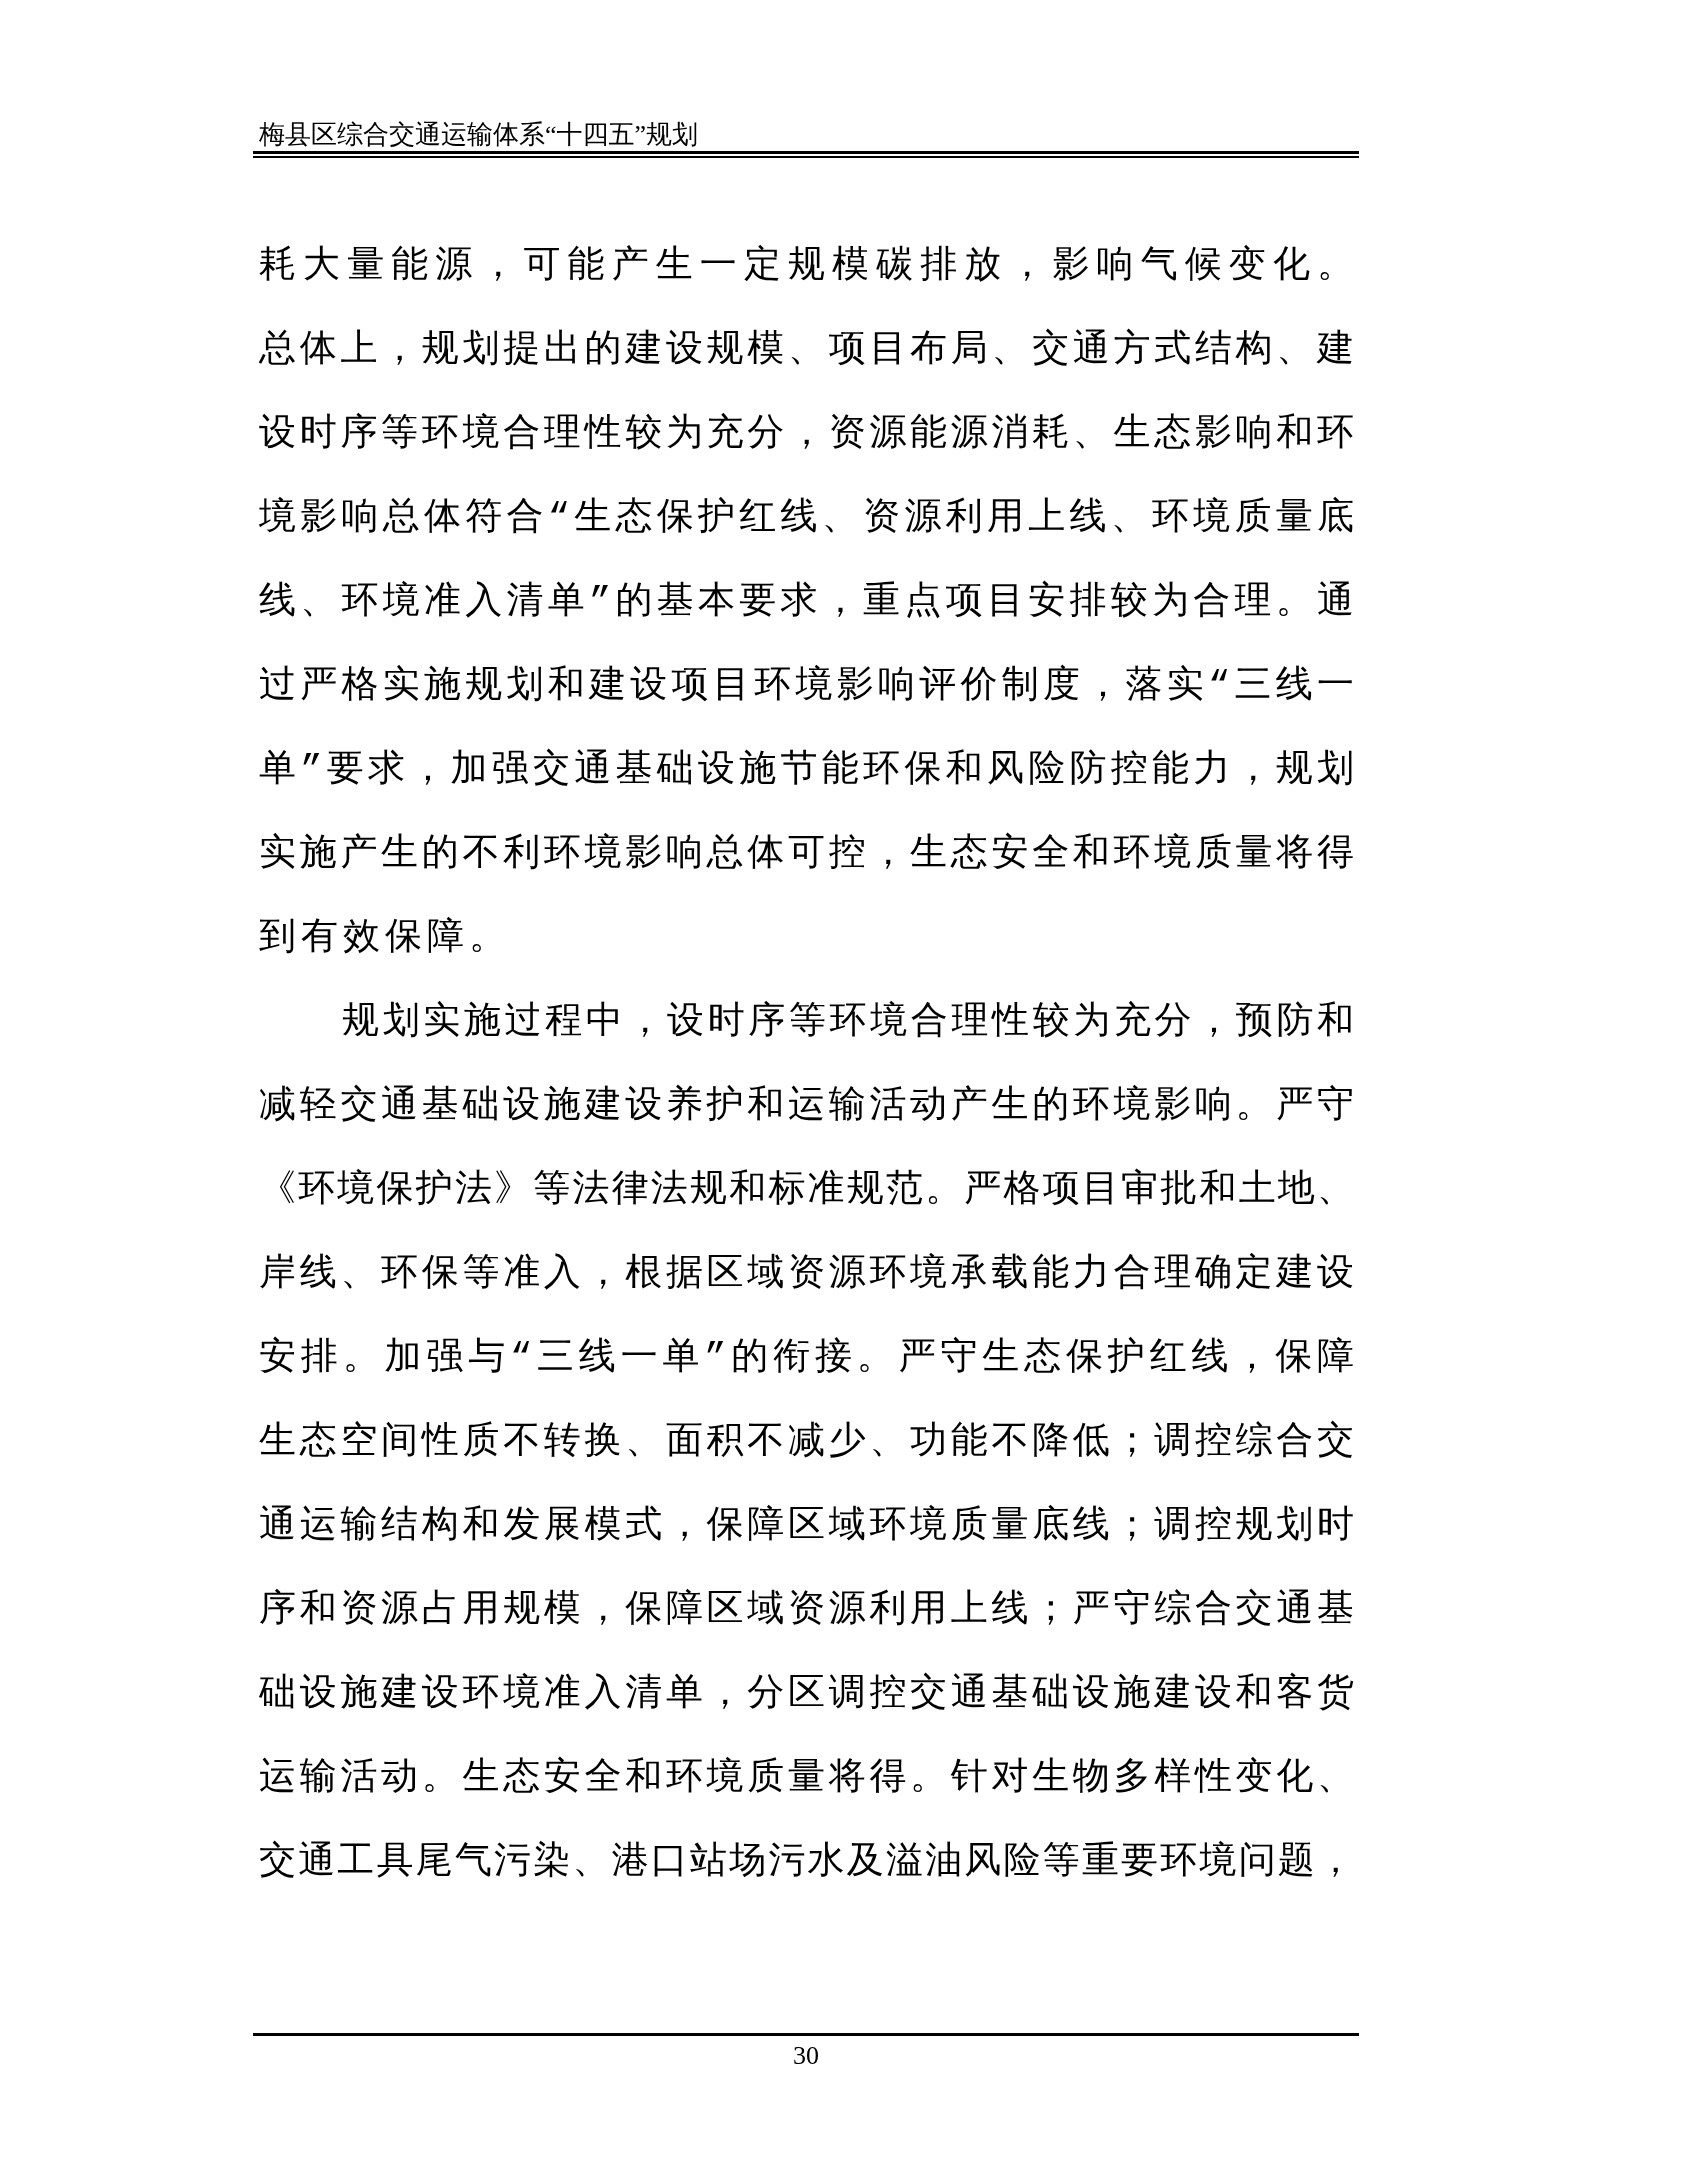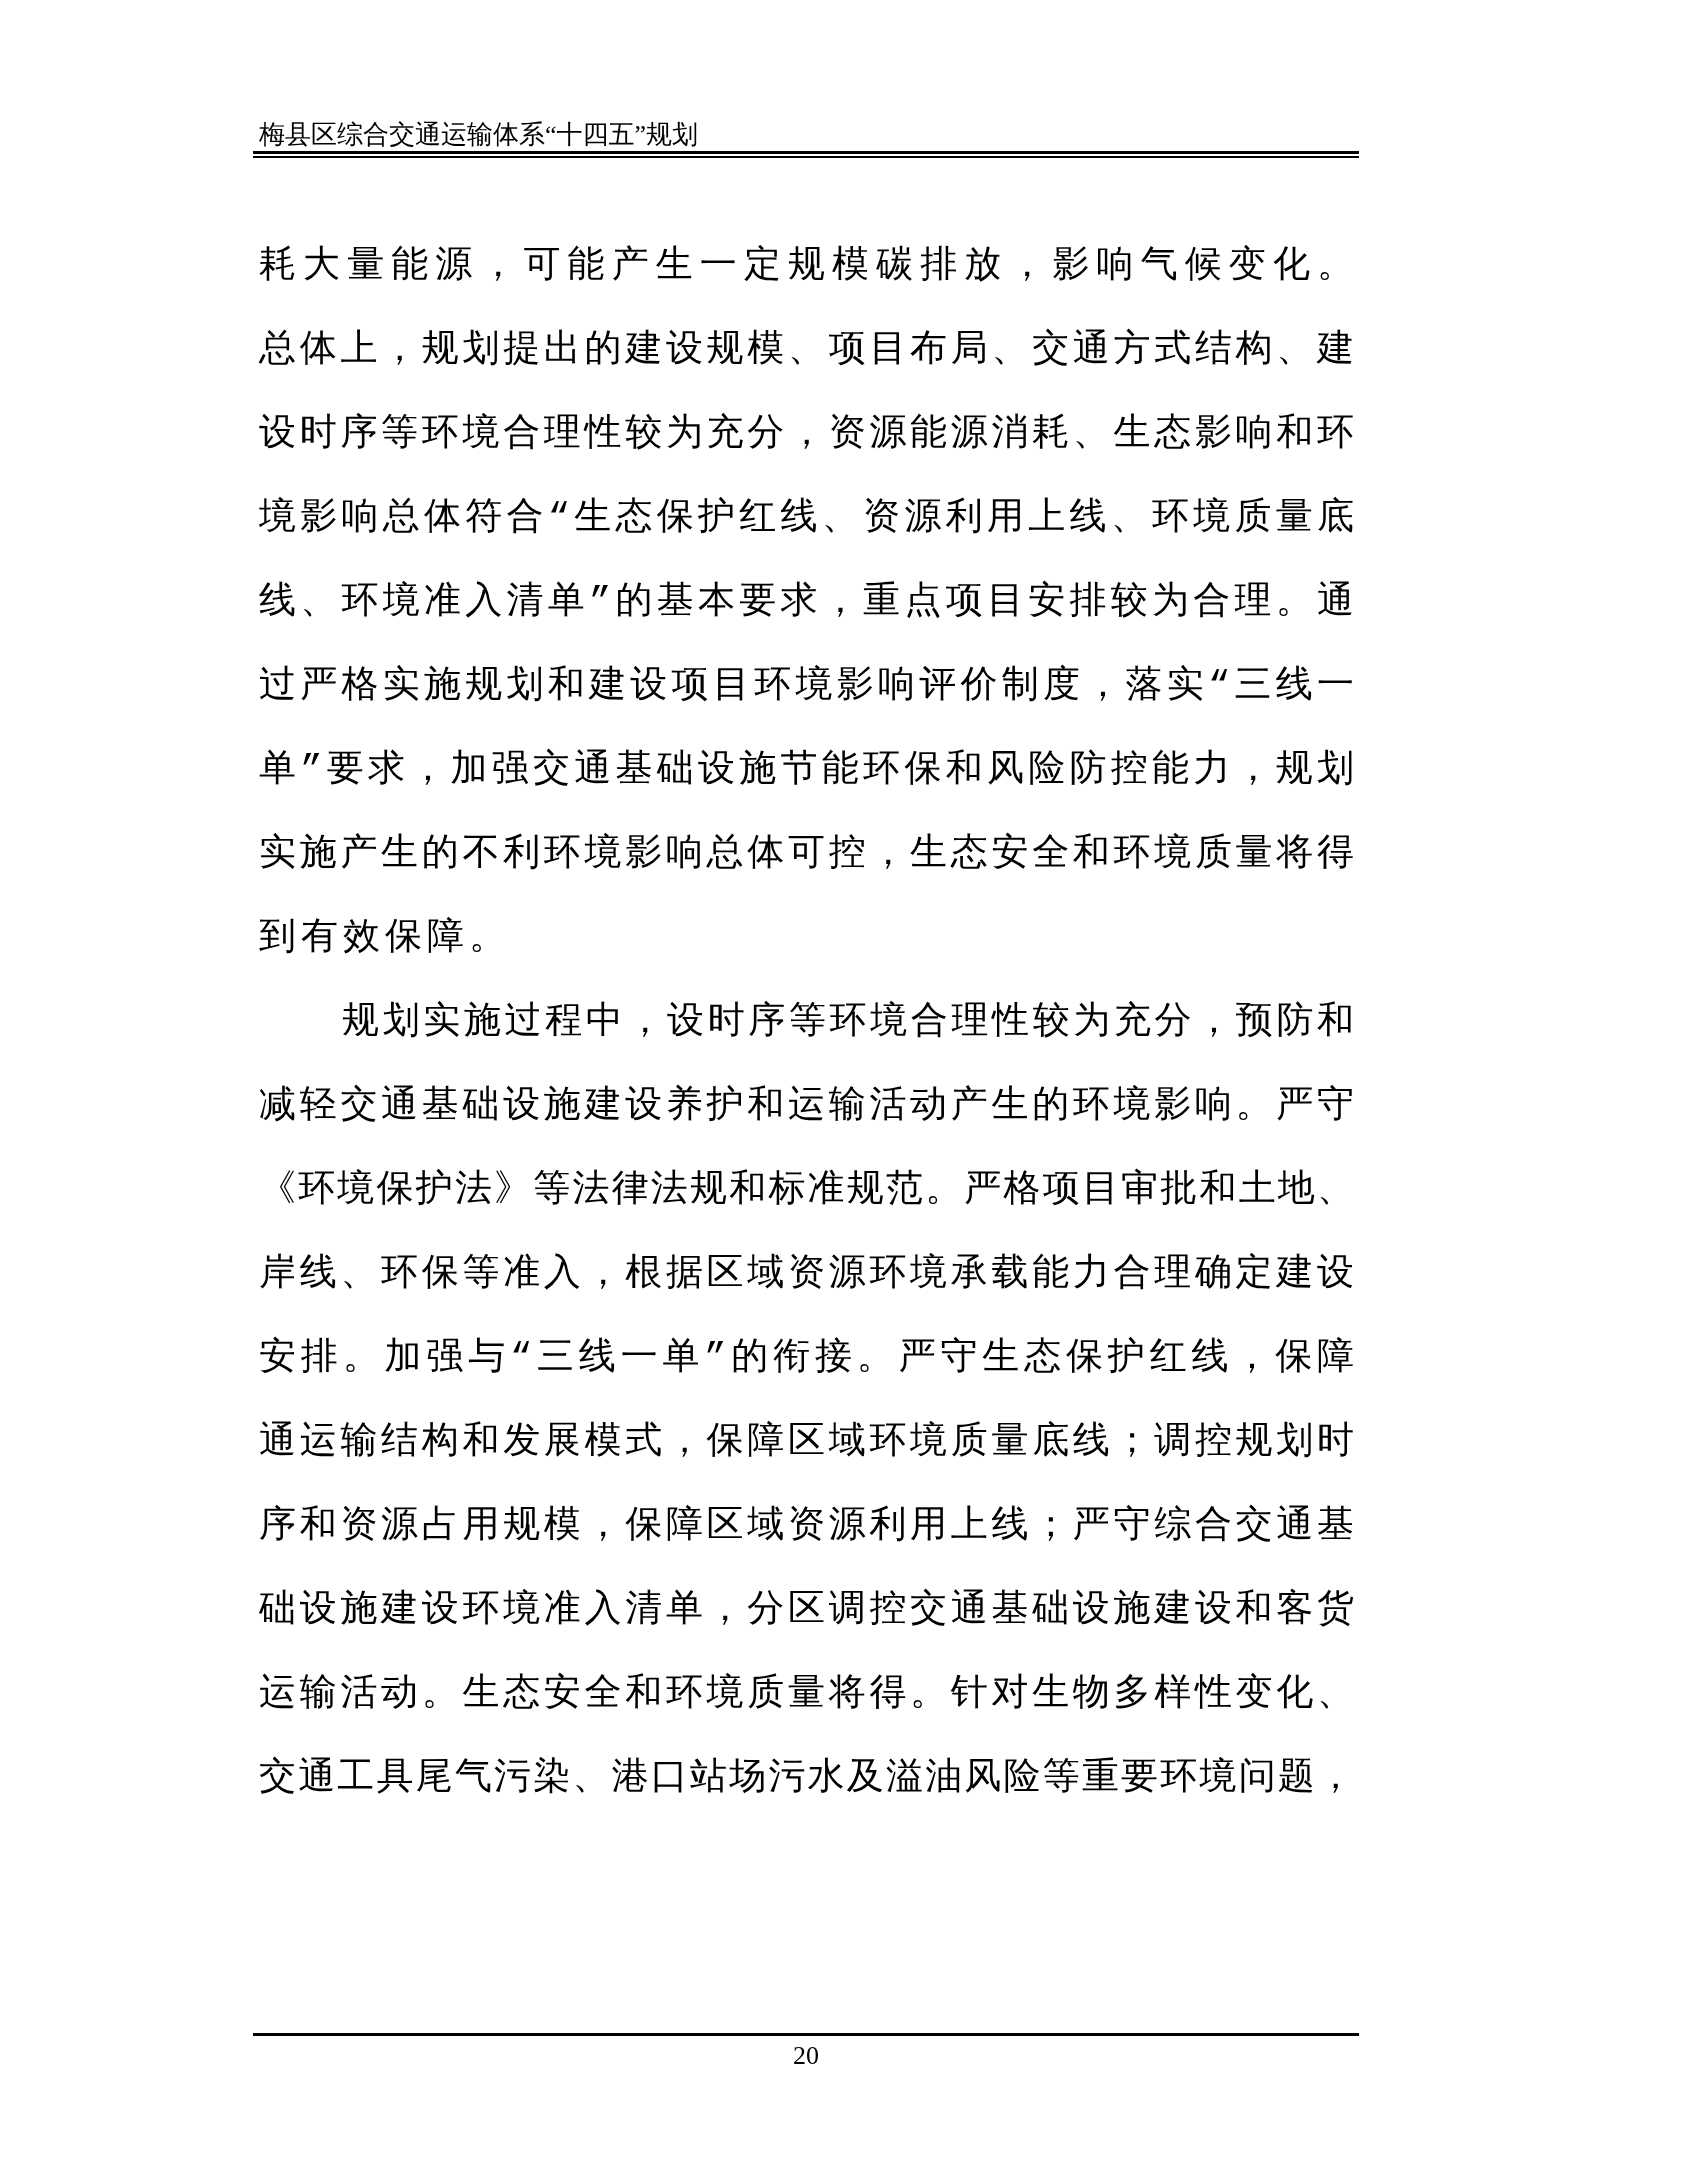--- a/index.html
+++ b/index.html
@@ -118,24 +118,25 @@
   <div class="line"><span>线、环境准入清单”的基本要求，重点项目安排较为合理。通</span></div>
   <div class="line"><span>过严格实施规划和建设项目环境影响评价制度，落实“三线一</span></div>
   <div class="line"><span>单”要求，加强交通基础设施节能环保和风险防控能力，规划</span></div>
   <div class="line"><span>实施产生的不利环境影响总体可控，生态安全和环境质量将得</span></div>
   <div class="line last"><span>到有效保障。</span></div>
   <div class="line indent"><span>规划实施过程中，设时序等环境合理性较为充分，预防和</span></div>
   <div class="line"><span>减轻交通基础设施建设养护和运输活动产生的环境影响。严守</span></div>
   <div class="line"><span>《环境保护法》等法律法规和标准规范。严格项目审批和土地、</span></div>
   <div class="line"><span>岸线、环保等准入，根据区域资源环境承载能力合理确定建设</span></div>
   <div class="line"><span>安排。加强与“三线一单”的衔接。严守生态保护红线，保障</span></div>
+  <div class="line"><span>生态空间性质不转换、面积不减少、功能不降低；调控综合交</span></div>
   <div class="line"><span>通运输结构和发展模式，保障区域环境质量底线；调控规划时</span></div>
   <div class="line"><span>序和资源占用规模，保障区域资源利用上线；严守综合交通基</span></div>
   <div class="line"><span>础设施建设环境准入清单，分区调控交通基础设施建设和客货</span></div>
   <div class="line"><span>运输活动。生态安全和环境质量将得。针对生物多样性变化、</span></div>
   <div class="line"><span>交通工具尾气污染、港口站场污水及溢油风险等重要环境问题，</span></div>
 </div>
 
 <div class="page-footer">
   <div class="footer-rule"></div>
-  <div class="page-number">20</div>
+  <div class="page-number">30</div>
 </div>
 
 
 </body></html>

